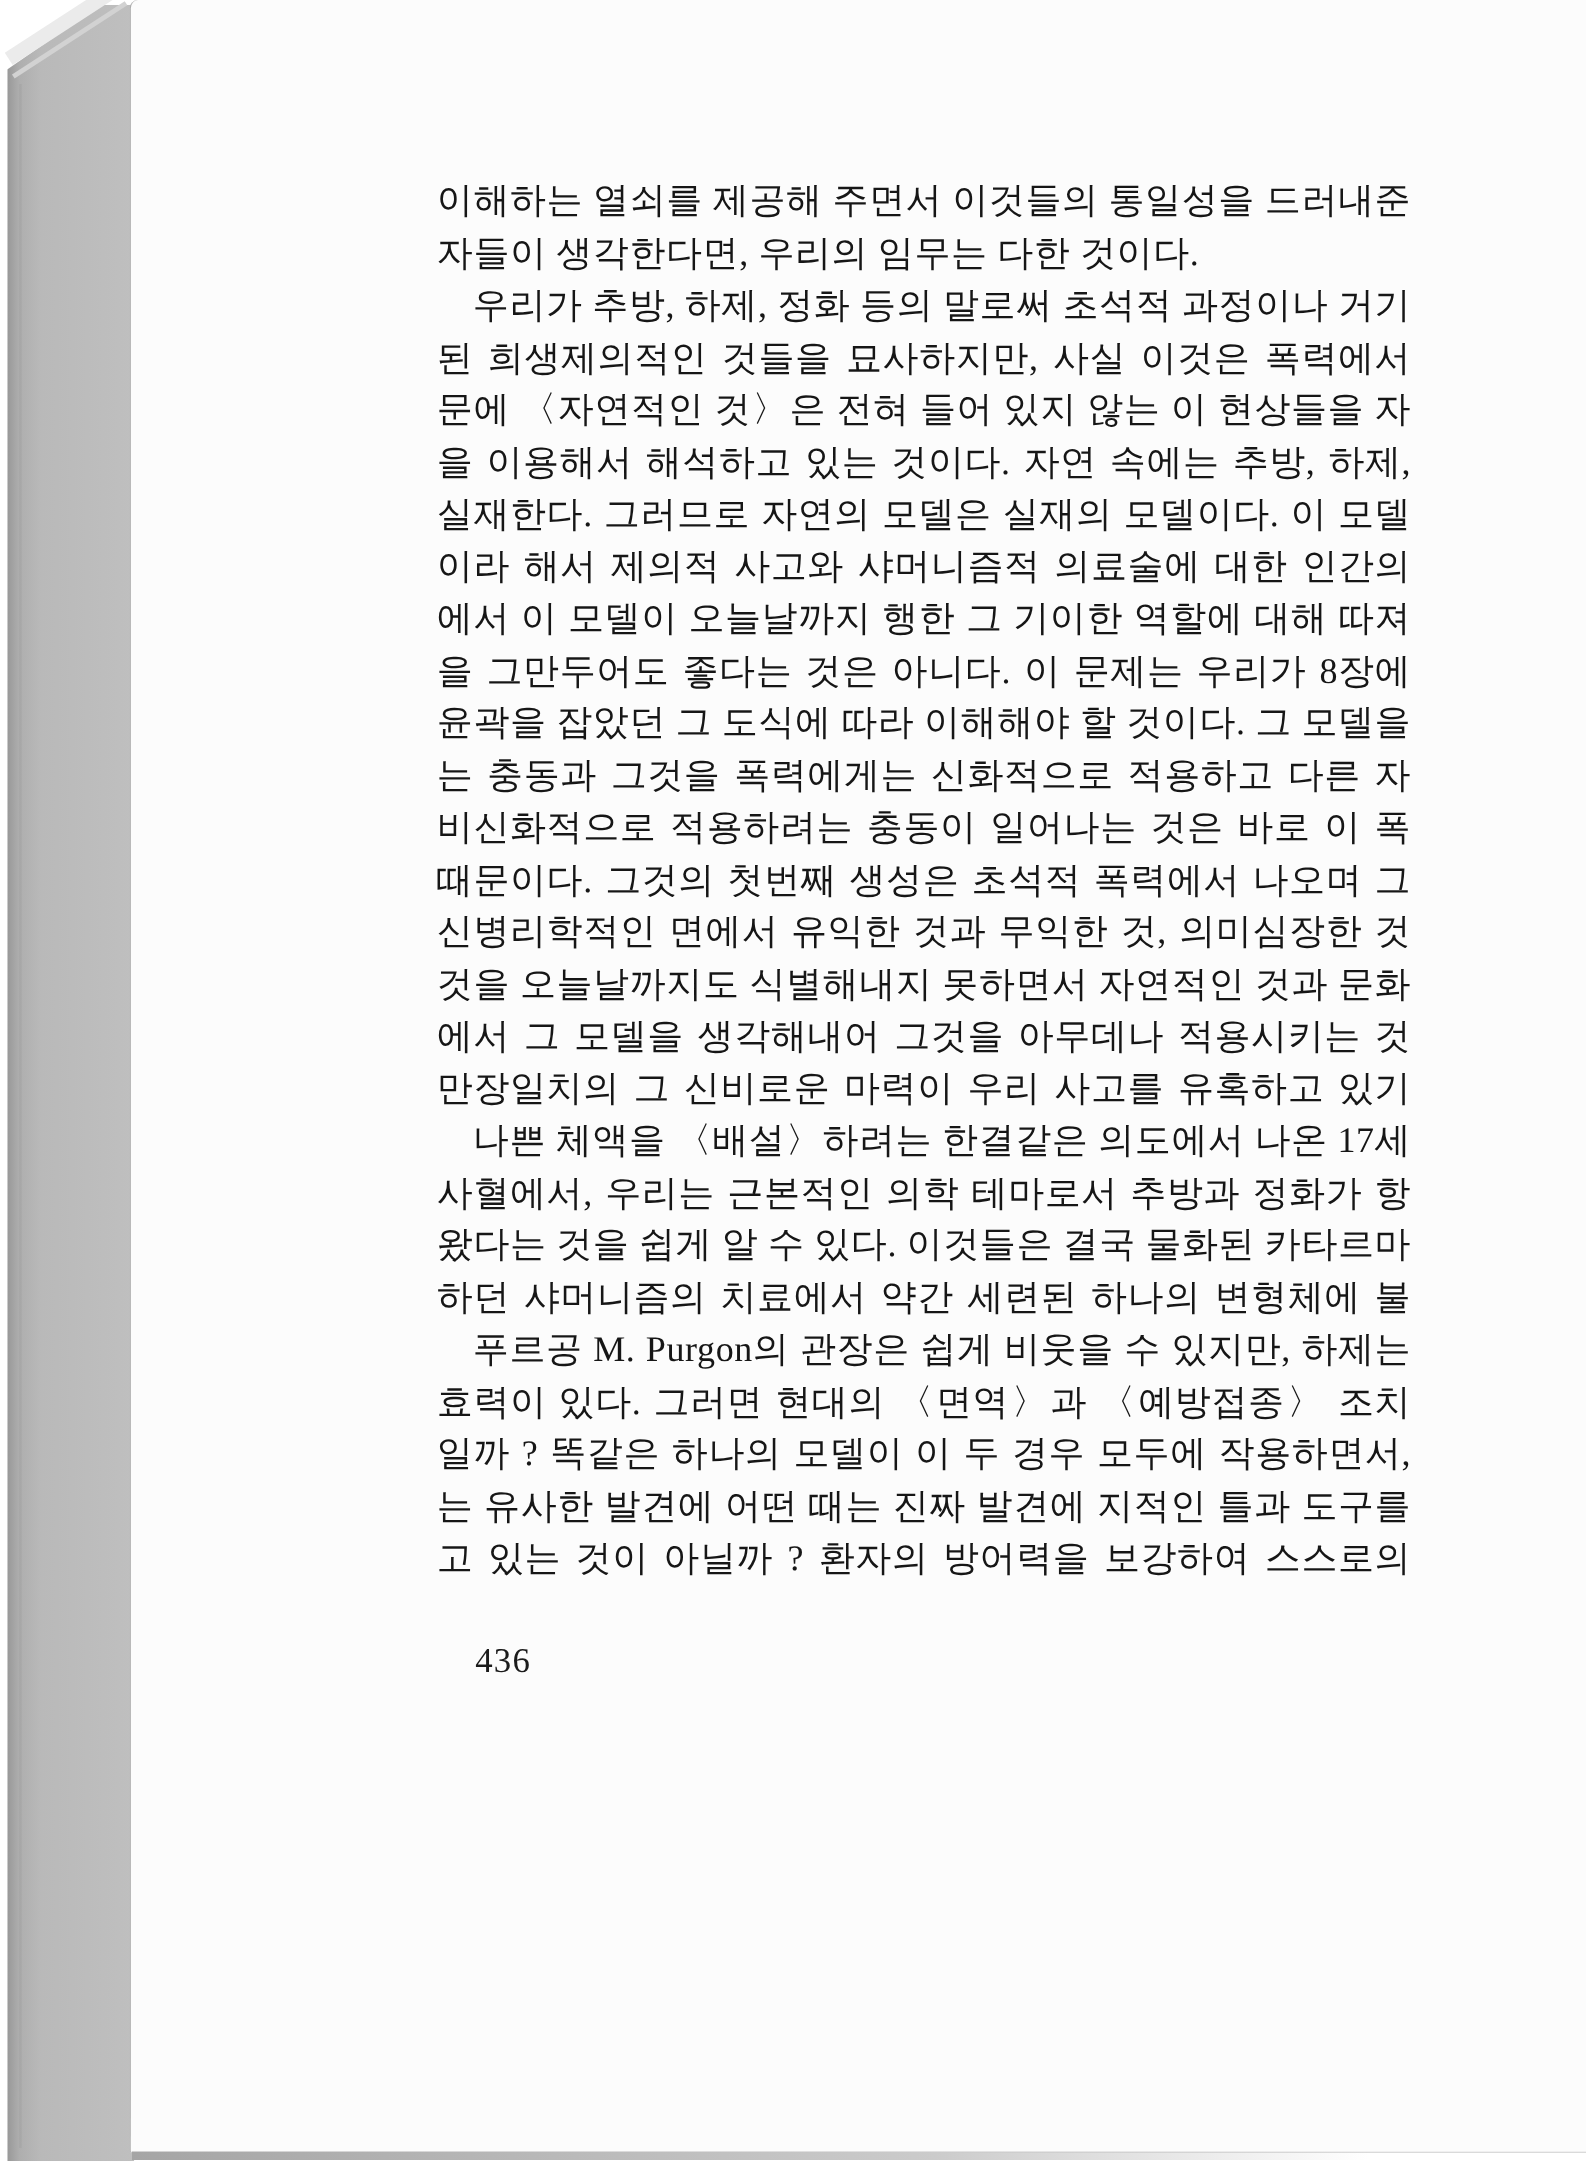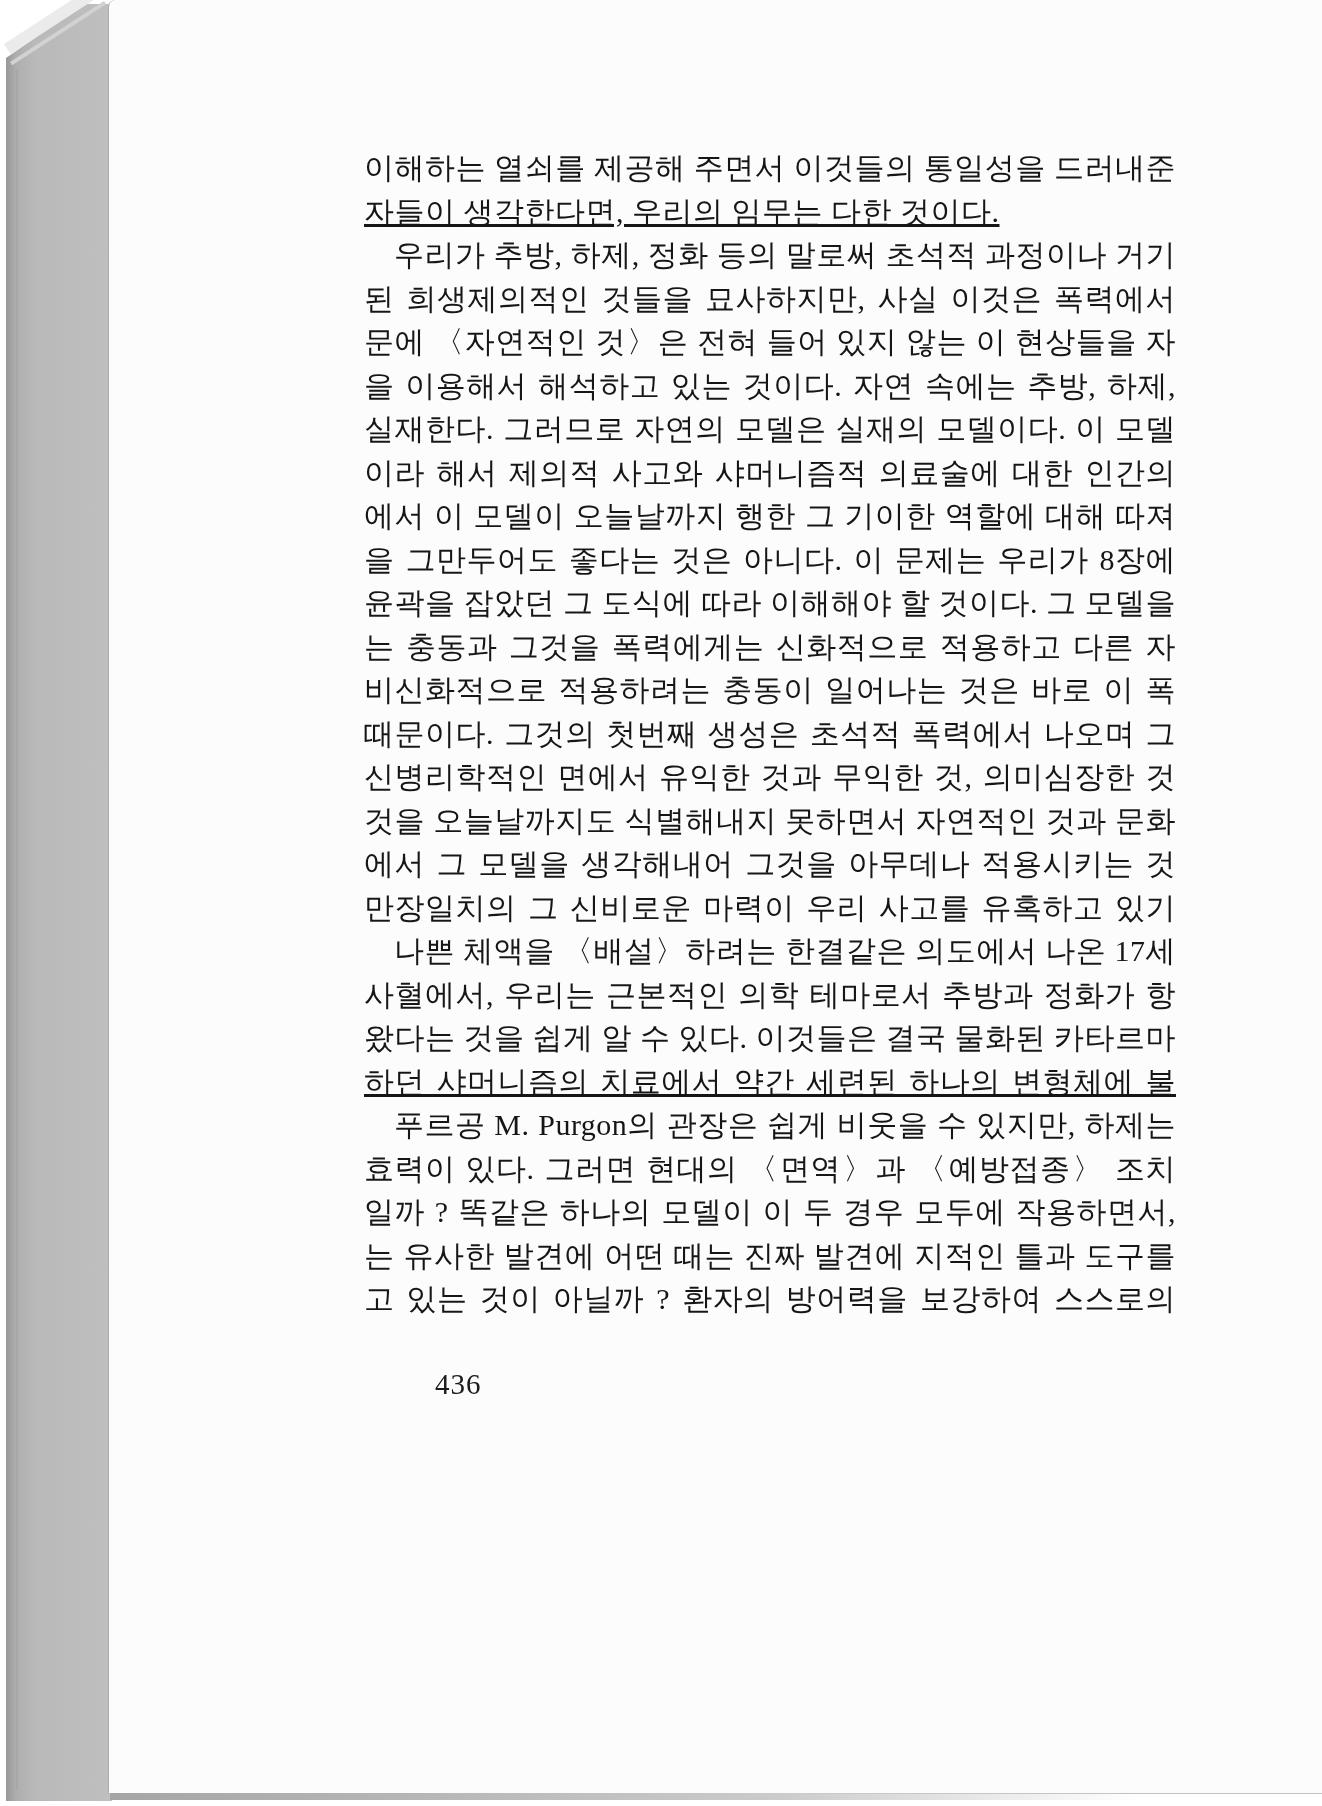--- a/index.html
+++ b/index.html
@@ -52,25 +52,25 @@
     letter-spacing:0.5px;
   }
   .para{margin:0;}
   .line{
     text-align:justify;
     text-align-last:justify;
     white-space:normal;
     height:43.5px;
     overflow:hidden;
   }
-  .line.no-just{text-align-last:left;text-decoration:underline;}
+  .line.no-just{text-align-last:left;}
   .line.indent{text-indent:1em;}
   .page-number{
     position:absolute;left:287px;top:1368px;
-    color:#1b1b1b;font-size:29px;letter-spacing:1px;margin-left:39px;
+    color:#1b1b1b;font-size:29px;letter-spacing:1px;
   }
 </style>
 </head>
 <body>
 
 <div id="screen">
   <div class="book-edge"></div>
   <div class="edge-band-1"></div>
   <div class="edge-band-2"></div>
   <div class="edge-line-v"></div>

